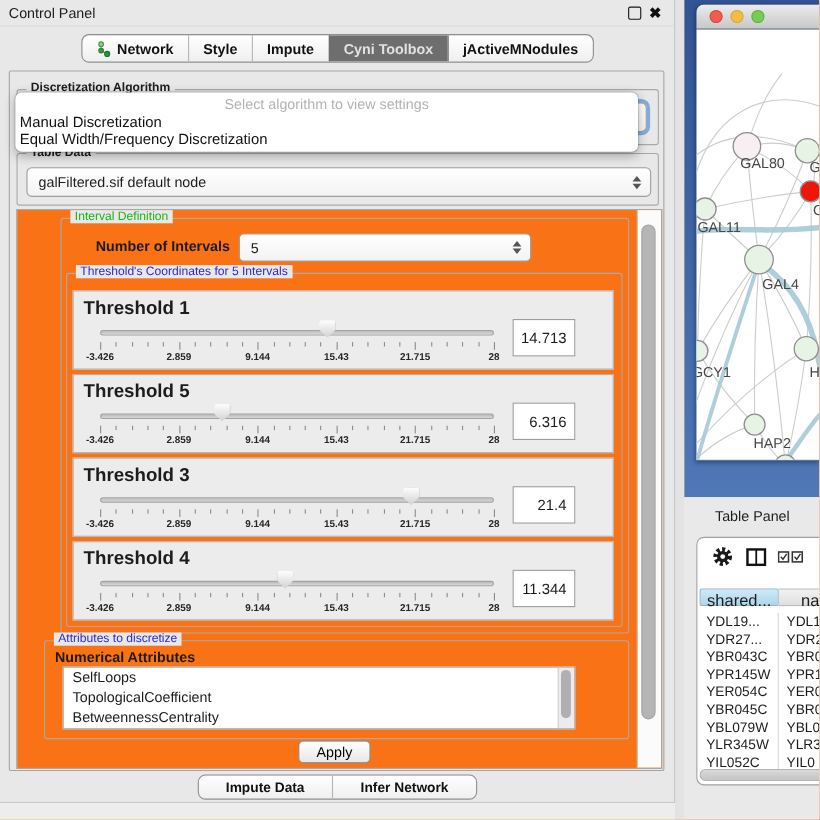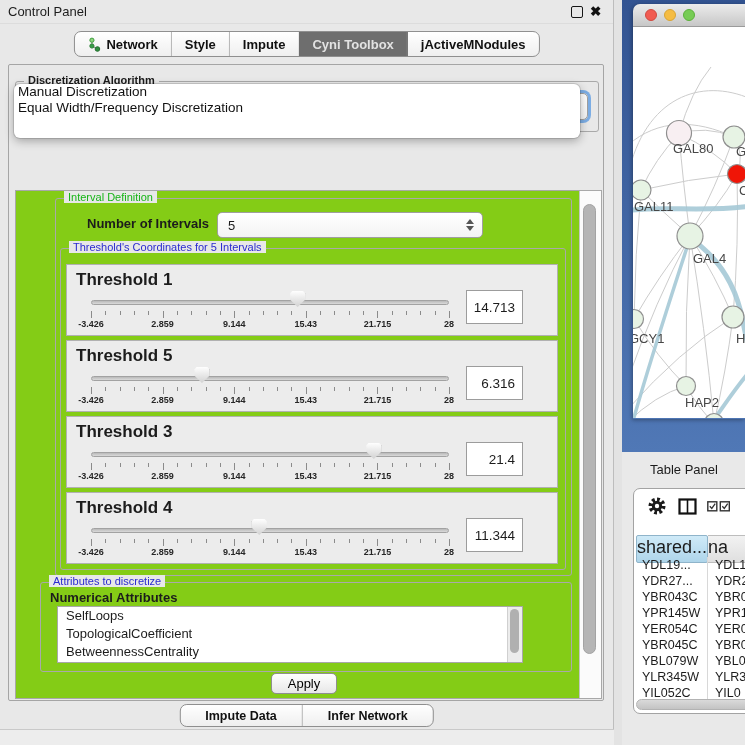--- a/index.html
+++ b/index.html
@@ -36,21 +36,21 @@
   .arr-up{width:0;height:0;border-left:4px solid transparent;border-right:4px solid transparent;border-bottom:5px solid #555}
   .arr-dn{width:0;height:0;border-left:4px solid transparent;border-right:4px solid transparent;border-top:5px solid #555}
   .combo.focus{box-shadow:0 0 0 3px rgba(96,158,226,.8)}
 
   .popup{position:absolute;left:5px;top:19px;width:566px;height:54px;background:#fff;border-radius:6px;z-index:30;
          box-shadow:0 3px 10px rgba(0,0,0,.3),0 0 0 1px rgba(0,0,0,.12);box-sizing:border-box}
   .popup .ph{margin-top:3px;text-align:center;color:#b3b3b3;font-size:13px;height:16px;line-height:16px}
   .popup .opt{padding:0 4px;font-size:13.5px;height:16px;line-height:16px;color:#111}
   .popup .opt.bold{font-weight:normal}
 
-  .scrollview{position:absolute;left:6px;top:125px;width:587px;height:509px;border:1px solid #a8a8a8;box-sizing:border-box;background:#84cc16;overflow:hidden}
+  .scrollview{position:absolute;left:6px;top:125px;width:587px;height:509px;border:1px solid #a8a8a8;box-sizing:border-box;background:#f97316;overflow:hidden}
   .vsb{position:absolute;right:0;top:0;bottom:0;width:21px;background:#fbfbfb;border-left:1px solid #c4c4c4}
   .vsb .vthumb{position:absolute;left:3px;top:13px;width:13px;height:450px;border-radius:7px;background:#b5b5b5;border:1px solid #a3a3a3;box-sizing:border-box}
 
   .numints-label{position:absolute;left:71px;top:25px;font-weight:bold}
 
   .thr-panel{position:absolute;left:50px;width:492px;height:72px;background:#ececec;border:1px solid #b1b1b1;box-sizing:border-box}
   .thr-label{position:absolute;left:9px;top:5px;font-weight:bold;font-size:17px}
   .slider{position:absolute;left:0;top:0;width:100%;height:100%}
   .track{position:absolute;left:24px;top:35px;width:358px;height:5px;border-radius:3px;background:linear-gradient(#b9b9b9,#dadada);border:1px solid #a2a2a2;box-sizing:border-box}
   .thumb{position:absolute;top:26px;width:15px;height:16px;background:linear-gradient(#fefefe,#d2d2d2);
@@ -84,21 +84,21 @@
   .light.yellow{background:#f5bc43;border:1px solid #d8a435}
   .light.green{background:#77cc55;border:1px solid #5cb03c}
   .net-canvas{display:block;width:112px;height:391px;background:#fff}
 
   .table-panel{position:absolute;left:0;top:452px;width:123px;height:293px;background:#e9e9e9}
   .tp-title{position:absolute;left:28px;top:10px;font-size:13px}
   .card{position:absolute;left:11px;top:36px;width:130px;height:226px;background:#fff;border:1px solid #a3a3a3;border-radius:7px;box-sizing:border-box;overflow:hidden}
   .tp-toolbar{position:absolute;left:0;top:0;width:100%;height:40px}
   .tpi{position:absolute}
   .thead{position:absolute;left:2px;top:46px;display:flex}
-  .th{height:28px;line-height:22px;font-size:18px;box-sizing:border-box}
+  .th{height:16px;line-height:22px;text-align:center;font-size:15px;box-sizing:border-box}
   .th.c1{width:72px;background:linear-gradient(#cfeaf8,#aed5ea);border:1px solid #8fb4ca;border-radius:2px}
   .th.c2{width:58px;background:linear-gradient(#f2f2f2,#dfdfdf);border:1px solid #bdbdbd;border-left:none}
   .tbody{position:absolute;left:2px;top:68px;width:130px}
   .tr{display:flex;height:16px;line-height:16px;font-size:12.5px}
   .td1{width:72px;padding-left:6px;box-sizing:border-box;border-right:1px solid #d8d8d8;white-space:nowrap;overflow:hidden}
   .td2{width:58px;padding-left:7px;box-sizing:border-box;white-space:nowrap;overflow:hidden}
   .hsb{position:absolute;left:2px;top:210px;width:122px;height:11px;border-radius:6px;background:linear-gradient(#dadada,#c3c3c3);border:1px solid #b3b3b3;box-sizing:border-box}
 </style>
 </head>
 <body>
@@ -143,24 +143,35 @@
         <span class="glabel dark">Discretization Algorithm</span>
         <div class="combo focus" style="left:8px;top:11px;width:564px;height:27px">
           <div class="steppers">
               <span class="arr-up"></span>
               <span class="arr-dn"></span>
             </div>
         </div>
       </div>
 
       <div class="popup">
+        <div class="ph">Select algorithm to view settings</div>
         <div class="opt bold">Manual Discretization</div>
         <div class="opt">Equal Width/Frequency Discretization</div>
       </div>
 
+      <div class="group" style="left:6px;top:74px;width:584px;height:48px">
+        <span class="glabel dark" style="top:-7px">Table Data</span>
+        <div class="combo" style="left:8px;top:12px;width:568px;height:27px">
+          <span>galFiltered.sif default node</span>
+          <div class="steppers">
+              <span class="arr-up"></span>
+              <span class="arr-dn"></span>
+            </div>
+        </div>
+      </div>
 
       <div class="scrollview">
 
         <div class="group" style="left:39px;top:7px;width:517px;height:378px">
           <span class="glabel green">Interval Definition</span>
         </div>
 
         <div class="numints-label">Number of Intervals</div>
         <div class="combo" style="left:201px;top:21px;width:266px;height:26px">
           <span>5</span>

